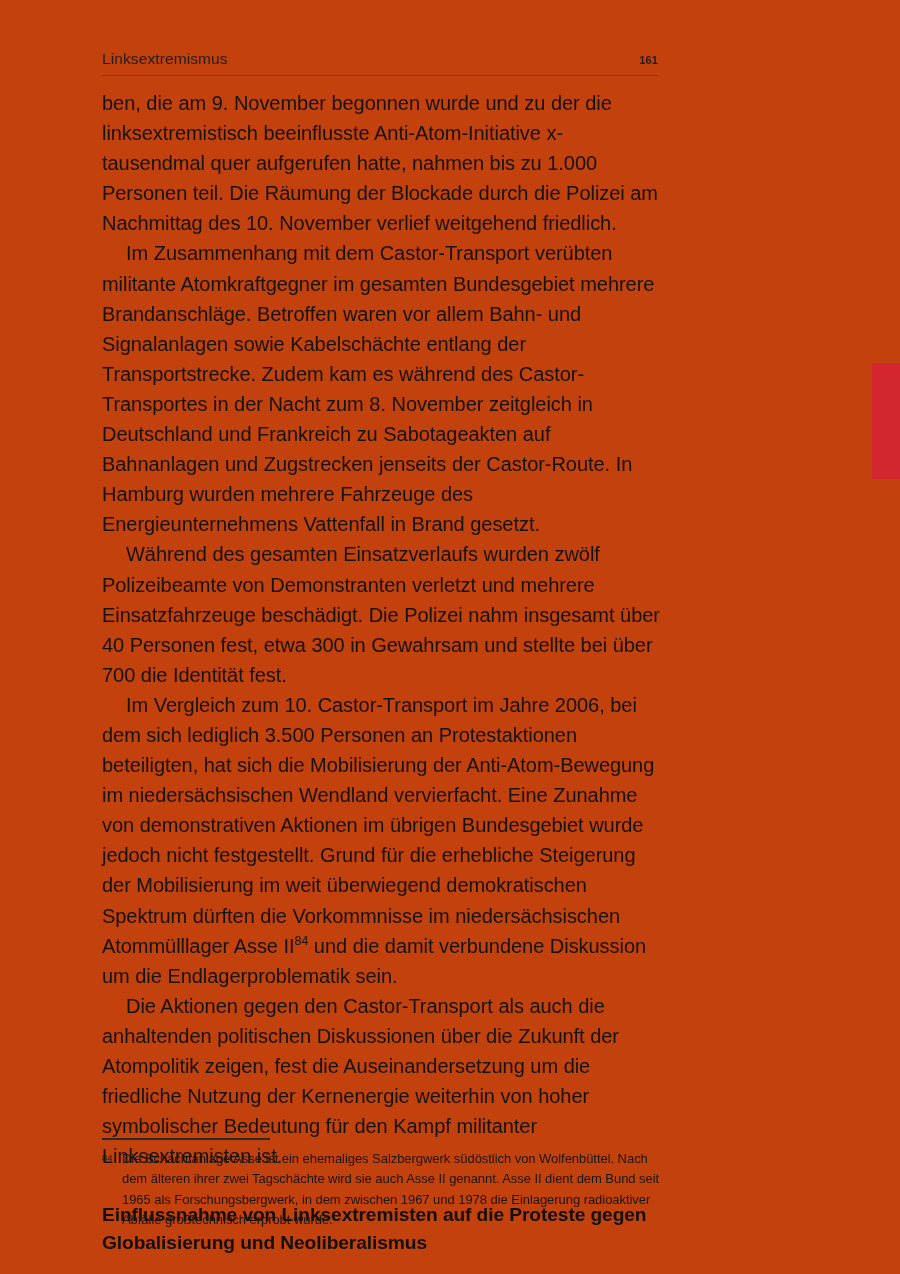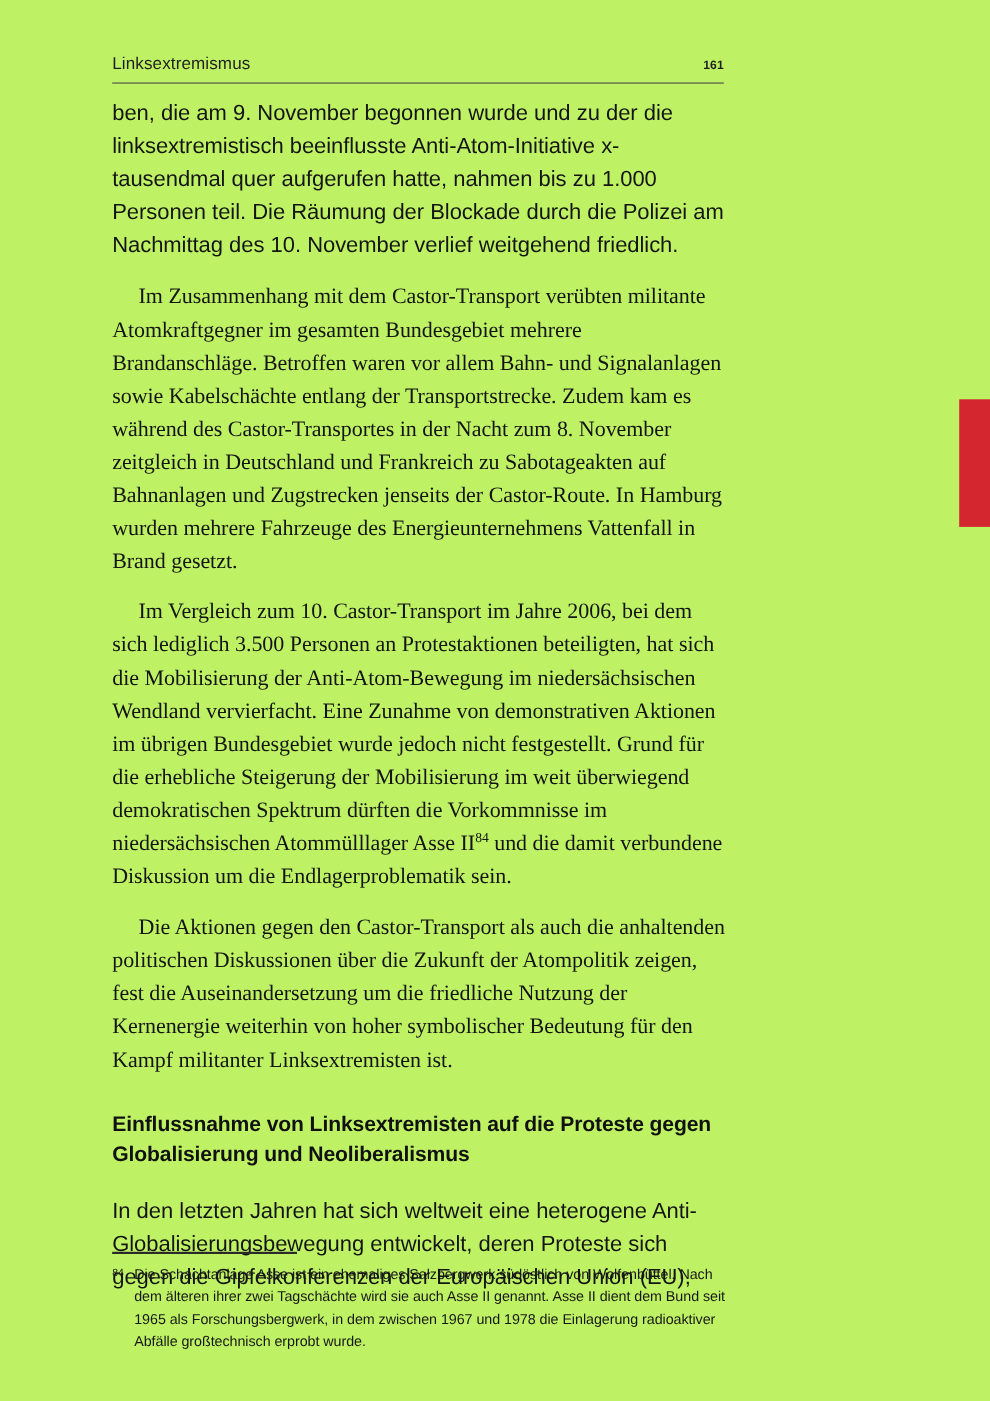--- a/index.html
+++ b/index.html
@@ -12,21 +12,21 @@
     height: 1274px;
     position: relative;
     font-family: "Liberation Sans", sans-serif;
     color: #1a1a1a;
     overflow: hidden;
   }
 
   .page {
     position: absolute;
     inset: 0;
-    background: #bef264;
+    background: #c2410c;
   }
 
   
   .runhead {
     position: absolute;
     left: 102px;
     top: 50px;
     width: 556px;
     display: flex;
     align-items: baseline;
@@ -68,21 +68,21 @@
   .para {
     margin: 0;
     font-size: 20px;
     line-height: 30.1px;
     color: #141414;
     text-align: left;
     letter-spacing: -0.05px;
     word-spacing: 0.1px;
     hyphens: none;
   }
-  .para + .para { margin-top: 16px; font-family: Liberation Serif, serif; }
+  .para + .para { margin-top: 0; }
   .para.indent { text-indent: 24px; }
 
   sup.fn {
     font-size: 0.62em;
     vertical-align: super;
     line-height: 0;
   }
 
   
   .section-heading {
@@ -141,20 +141,21 @@
   <div class="runhead-rule"></div>
 
   <div class="thumb-tab"></div>
 
   <div class="textcol">
 
     <p class="para">ben, die am 9. November begonnen wurde und zu der die linksextremistisch beeinflusste Anti-Atom-Initiative x-tausendmal quer aufgerufen hatte, nahmen bis zu 1.000 Personen teil. Die Räumung der Blockade durch die Polizei am Nachmittag des 10. November verlief weitgehend friedlich.</p>
 
     <p class="para indent">Im Zusammenhang mit dem Castor-Transport verübten militante Atomkraftgegner im gesamten Bundesgebiet mehrere Brandanschläge. Betroffen waren vor allem Bahn- und Signalanlagen sowie Kabelschächte entlang der Transportstrecke. Zudem kam es während des Castor-Transportes in der Nacht zum 8. November zeitgleich in Deutschland und Frankreich zu Sabotageakten auf Bahnanlagen und Zugstrecken jenseits der Castor-Route. In Hamburg wurden mehrere Fahrzeuge des Energieunternehmens Vattenfall in Brand gesetzt.</p>
 
+    <p class="para indent">Während des gesamten Einsatzverlaufs wurden zwölf Polizeibeamte von Demonstranten verletzt und mehrere Einsatzfahrzeuge beschädigt. Die Polizei nahm insgesamt über 40 Personen fest, etwa 300 in Gewahrsam und stellte bei über 700 die Identität fest.</p>
 
     <p class="para indent"><span>Im Vergleich zum 10. Castor-Transport im Jahre 2006, bei dem sich lediglich 3.500 Personen an Protestaktionen beteiligten, hat sich die Mobilisierung der Anti-Atom-Bewegung im niedersächsischen Wendland vervierfacht. Eine Zunahme von demonstrativen Aktionen im übrigen Bundesgebiet wurde jedoch nicht festgestellt. Grund für die erhebliche Steigerung der Mobilisierung im weit überwiegend demokratischen Spektrum dürften die Vorkommnisse im niedersächsischen Atommülllager Asse II</span><sup class="fn">84</sup><span> und die damit verbundene Diskussion um die Endlagerproblematik sein.</span></p>
 
     <p class="para indent">Die Aktionen gegen den Castor-Transport als auch die anhaltenden politischen Diskussionen über die Zukunft der Atompolitik zeigen, fest die Auseinandersetzung um die friedliche Nutzung der Kernenergie weiterhin von hoher symbolischer Bedeutung für den Kampf militanter Linksextremisten ist.</p>
 
     <h2 class="section-heading">Einflussnahme von Linksextremisten auf die Proteste gegen Globalisierung und Neoliberalismus</h2>
 
     <p class="para after-heading">In den letzten Jahren hat sich weltweit eine heterogene Anti-Globalisierungsbewegung entwickelt, deren Proteste sich gegen die Gipfelkonferenzen der Europäischen Union (EU),</p>
   </div>
 

